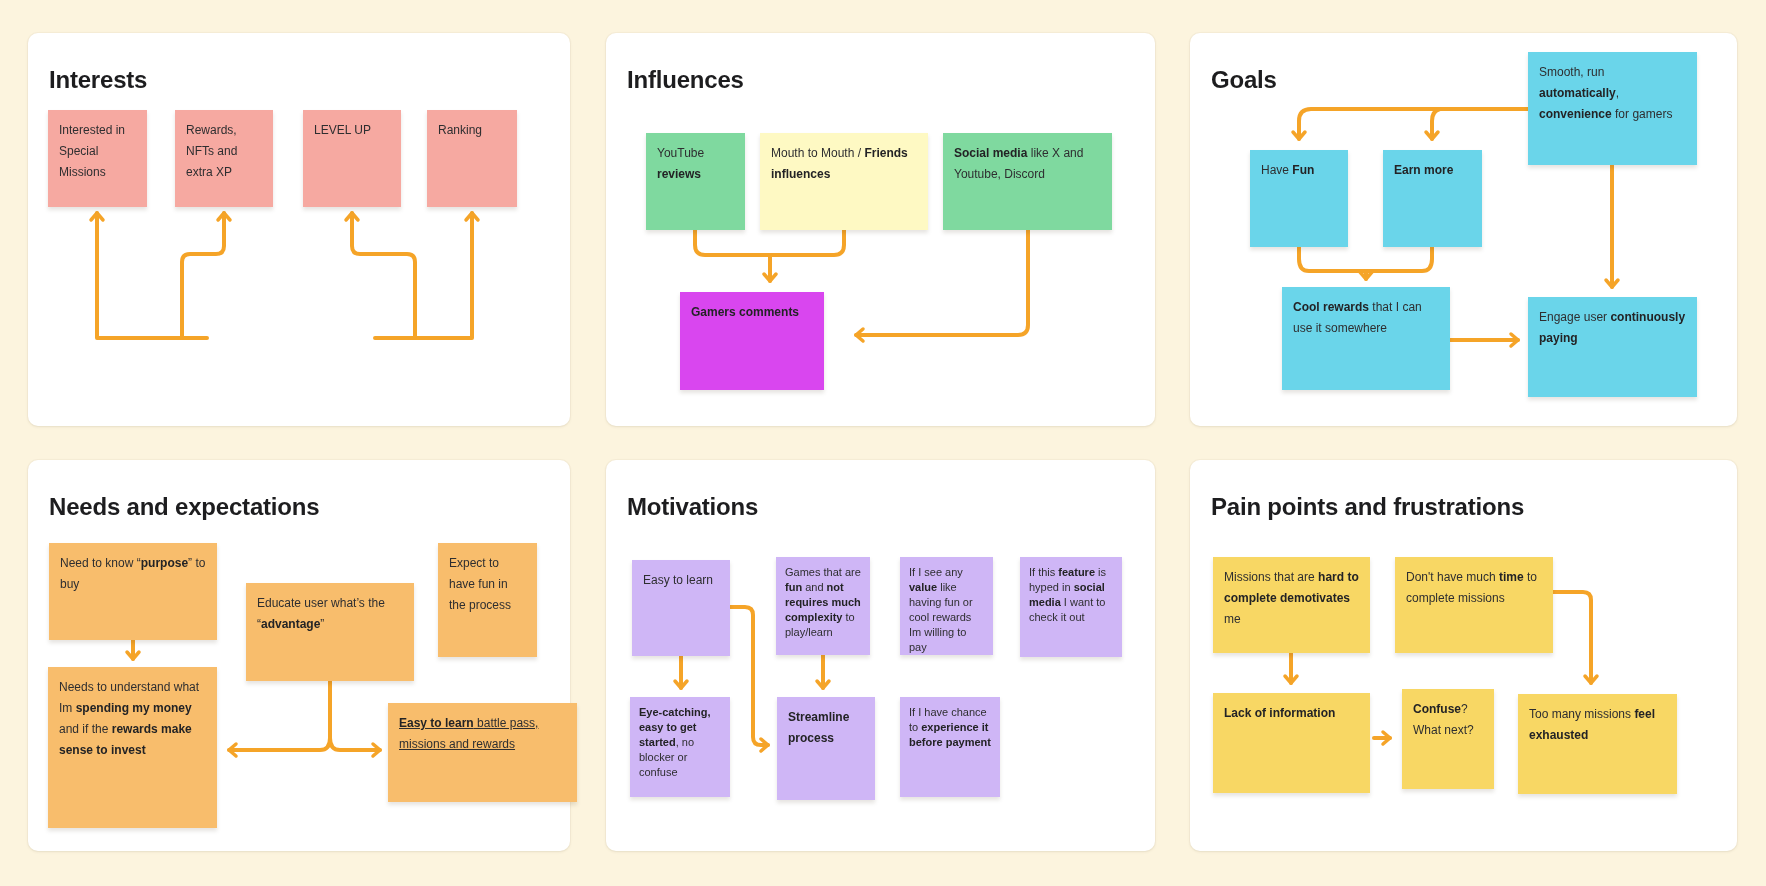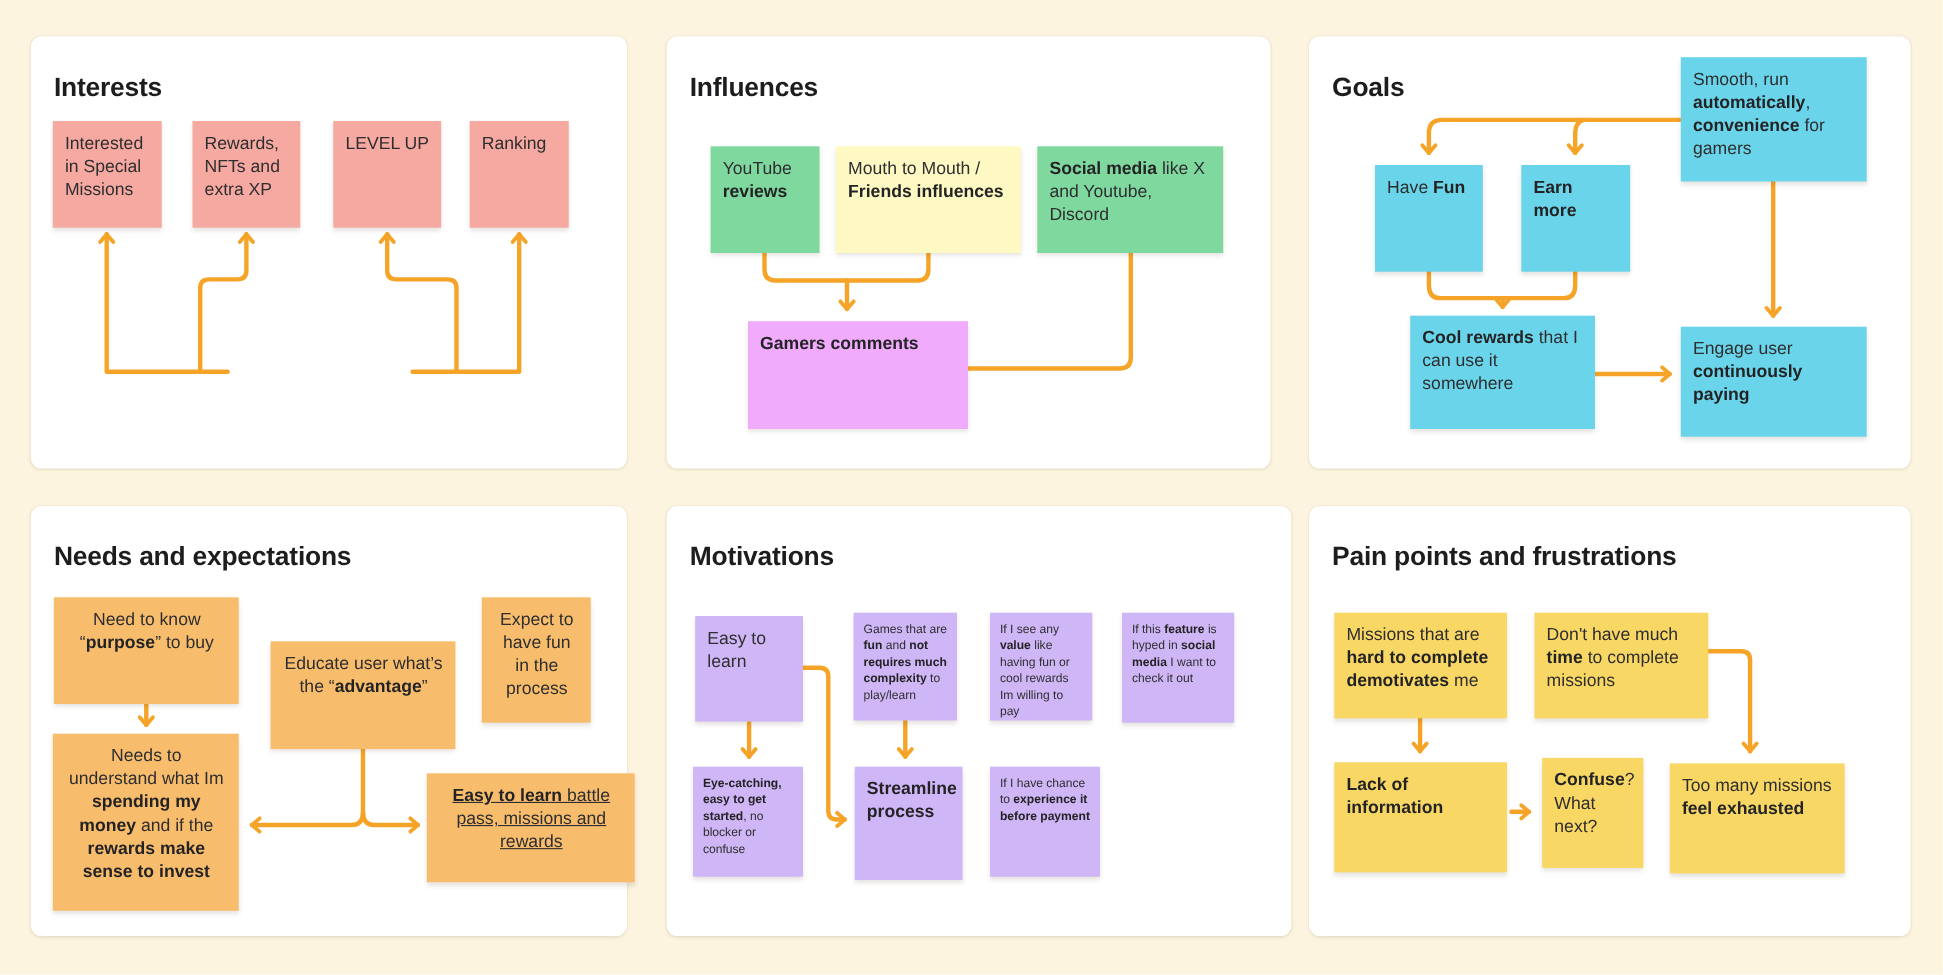--- a/index.html
+++ b/index.html
@@ -5,21 +5,21 @@
   html,body{margin:0;padding:0;}
   body{font-family:"Liberation Sans", sans-serif; -webkit-font-smoothing:antialiased;}
   #board{position:relative; width:1766px; height:886px; overflow:hidden;}
   .panel{position:absolute; background:#ffffff; border-radius:10px;
          box-shadow:0 1px 3px rgba(90,80,40,0.10), 0 0 0 1px rgba(120,110,70,0.04);}
   .panel h2{position:absolute; left:21px; top:34px; margin:0; font-size:24px; line-height:26px;
             font-weight:700; color:#1d1d1f; letter-spacing:-0.2px; white-space:nowrap;}
   .arrows{position:absolute; left:0; top:0;}
   .arrow{fill:none; stroke-width:4; stroke-linecap:round; stroke-linejoin:round;}
   .note{position:absolute; box-sizing:border-box; padding:10px 10px 8px 11px;
-        font-size:16px; line-height:21px; color:#2e2e30; overflow:visible;
+        font-size:12px; line-height:21px; color:#2e2e30; overflow:visible;
         box-shadow:0 3px 4px rgba(60,50,20,0.13);}
   .note b{font-weight:700; color:#232325;}
   .note.sm{font-size:11px; line-height:15px; padding:8px 8px 6px 9px;}
   .note ul{margin:0; padding-left:17px;}
   .note li{margin:0; padding-left:1px;}
 </style>
 </head>
 <body>
 
 <div id="board" style="background: rgb(252, 244, 222);">
@@ -47,53 +47,53 @@
       <h2>Influences</h2>
       <svg class="arrows" width="549" height="393" viewBox="0 0 549 393">
         <path class="arrow" d="M 89,197 V 212 Q 89,222 99,222 H 164" stroke="#F5A428"></path>
         <path class="arrow" d="M 238,197 V 212 Q 238,222 228,222 H 164" stroke="#F5A428"></path>
         <path class="arrow" d="M 164,222 V 248" stroke="#F5A428" marker-end="url(#ah)"></path>
         <path class="arrow" d="M 422,197 V 292 Q 422,302 412,302 H 250" stroke="#F5A428" marker-end="url(#ah)"></path>
       </svg>
       <div class="note" style="left: 40px; top: 100px; width: 99px; height: 97px; background: rgb(127, 217, 159);"><span>YouTube <b>reviews</b></span></div>
       <div class="note" style="left: 154px; top: 100px; width: 168px; height: 97px; background: #fef9c3;"><span>Mouth to Mouth / <b>Friends influences</b></span></div>
       <div class="note" style="left: 337px; top: 100px; width: 169px; height: 97px; background: rgb(127, 217, 159);"><span><b>Social media</b> like X and Youtube, Discord</span></div>
-      <div class="note" style="left: 74px; top: 259px; width: 200px; height: 98px; background: #f0abfc;"><span><b>Gamers comments</b></span></div>
+      <div class="note" style="left: 74px; top: 259px; width: 144px; height: 98px; background: #d946ef;"><span><b>Gamers comments</b></span></div>
     </section>
     <section class="panel" style="left: 1190px; top: 33px; width: 547px; height: 393px; background: rgb(255, 255, 255);">
       <h2>Goals</h2>
       <svg class="arrows" width="547" height="393" viewBox="0 0 547 393">
         <path class="arrow" d="M 338,76 L 121,76 Q 109,76 109,88 V 106" stroke="#F5A428" marker-end="url(#ah)"></path>
         <path class="arrow" d="M 250,76 Q 242,78 242,88 V 106" stroke="#F5A428" marker-end="url(#ah)"></path>
         <path class="arrow" d="M 109,214 V 226 Q 109,238 119,238 H 176" stroke="#F5A428"></path>
         <path class="arrow" d="M 242,214 V 226 Q 242,238 232,238 H 176" stroke="#F5A428"></path>
         <path class="arrow" d="M 176,238 V 246" stroke="#F5A428" marker-end="url(#ah)"></path>
         <path class="arrow" d="M 422,132 V 254" stroke="#F5A428" marker-end="url(#ah)"></path>
         <path class="arrow" d="M 260,307 H 328" stroke="#F5A428" marker-end="url(#ah)"></path>
       </svg>
       <div class="note" style="left: 338px; top: 19px; width: 169px; height: 113px; background: rgb(106, 213, 234);"><span>Smooth, run <b>automatically</b>, <b>convenience</b> for gamers</span></div>
       <div class="note" style="left: 60px; top: 117px; width: 98px; height: 97px; background: rgb(106, 213, 234);"><span>Have <b>Fun</b></span></div>
       <div class="note" style="left: 193px; top: 117px; width: 99px; height: 97px; background: rgb(106, 213, 234);"><span><b>Earn more</b></span></div>
       <div class="note" style="left: 92px; top: 254px; width: 168px; height: 103px; background: rgb(106, 213, 234);"><span><b>Cool rewards</b> that I can use it somewhere</span></div>
       <div class="note" style="left: 338px; top: 264px; width: 169px; height: 100px; background: rgb(106, 213, 234);"><span>Engage user <b>continuously paying</b></span></div>
     </section>
-    <section class="panel" style="left: 28px; top: 460px; width: 542px; height: 391px; background: rgb(255, 255, 255); text-align: center;">
+    <section class="panel" style="left: 28px; top: 460px; width: 542px; height: 391px; background: rgb(255, 255, 255);">
       <h2>Needs and expectations</h2>
       <svg class="arrows" width="542" height="391" viewBox="0 0 542 391">
         <path class="arrow" d="M 105,180 V 199" stroke="#F5A428" marker-end="url(#ah)"></path>
         <path class="arrow" d="M 302,221 V 278 Q 302,290 292,290 H 201" stroke="#F5A428" marker-end="url(#ah)"></path>
         <path class="arrow" d="M 302,278 Q 302,290 312,290 H 352" stroke="#F5A428" marker-end="url(#ah)"></path>
       </svg>
       <div class="note" style="left: 21px; top: 83px; width: 168px; height: 97px; background: rgb(248, 189, 108);"><span>Need to know “<b>purpose</b>” to buy</span></div>
       <div class="note" style="left: 218px; top: 123px; width: 168px; height: 98px; background: rgb(248, 189, 108);"><span>Educate user what’s the “<b>advantage</b>”</span></div>
       <div class="note" style="left: 410px; top: 83px; width: 99px; height: 114px; background: rgb(248, 189, 108);"><span>Expect to have fun in the process</span></div>
       <div class="note" style="left: 20px; top: 207px; width: 169px; height: 161px; background: rgb(248, 189, 108);"><span>Needs to understand what Im <b>spending my money</b> and if the <b>rewards make sense to invest</b></span></div>
       <div class="note" style="left: 360px; top: 243px; width: 189px; height: 99px; background: rgb(248, 189, 108); text-decoration: underline;"><span><b>Easy to learn</b> battle pass, missions and rewards</span></div>
     </section>
-    <section class="panel" style="left: 606px; top: 460px; width: 549px; height: 391px; background: rgb(255, 255, 255); padding-left: 19px;">
+    <section class="panel" style="left: 606px; top: 460px; width: 549px; height: 391px; background: rgb(255, 255, 255);">
       <h2>Motivations</h2>
       <svg class="arrows" width="549" height="391" viewBox="0 0 549 391">
         <path class="arrow" d="M 75,196 V 228" stroke="#F5A428" marker-end="url(#ah)"></path>
         <path class="arrow" d="M 217,195 V 228" stroke="#F5A428" marker-end="url(#ah)"></path>
         <path class="arrow" d="M 124,147 L 139,147 Q 147,147 147,155 V 277 Q 147,285 155,285 H 162" stroke="#F5A428" marker-end="url(#ah)"></path>
       </svg>
       <div class="note" style="left: 26px; top: 100px; width: 98px; height: 96px; background: rgb(207, 182, 246);"><span>Easy to learn</span></div>
       <div class="note sm" style="left: 170px; top: 97px; width: 94px; height: 98px; background: rgb(207, 182, 246);"><span>Games that are <b>fun</b> and <b>not requires much complexity</b> to play/learn</span></div>
       <div class="note sm" style="left: 294px; top: 97px; width: 93px; height: 98px; background: rgb(207, 182, 246);"><span>If I see any <b>value</b> like having fun or cool rewards Im willing to pay</span></div>
       <div class="note sm" style="left: 414px; top: 97px; width: 102px; height: 100px; background: rgb(207, 182, 246);"><span>If this <b>feature</b> is hyped in <b>social media</b> I want to check it out</span></div>

